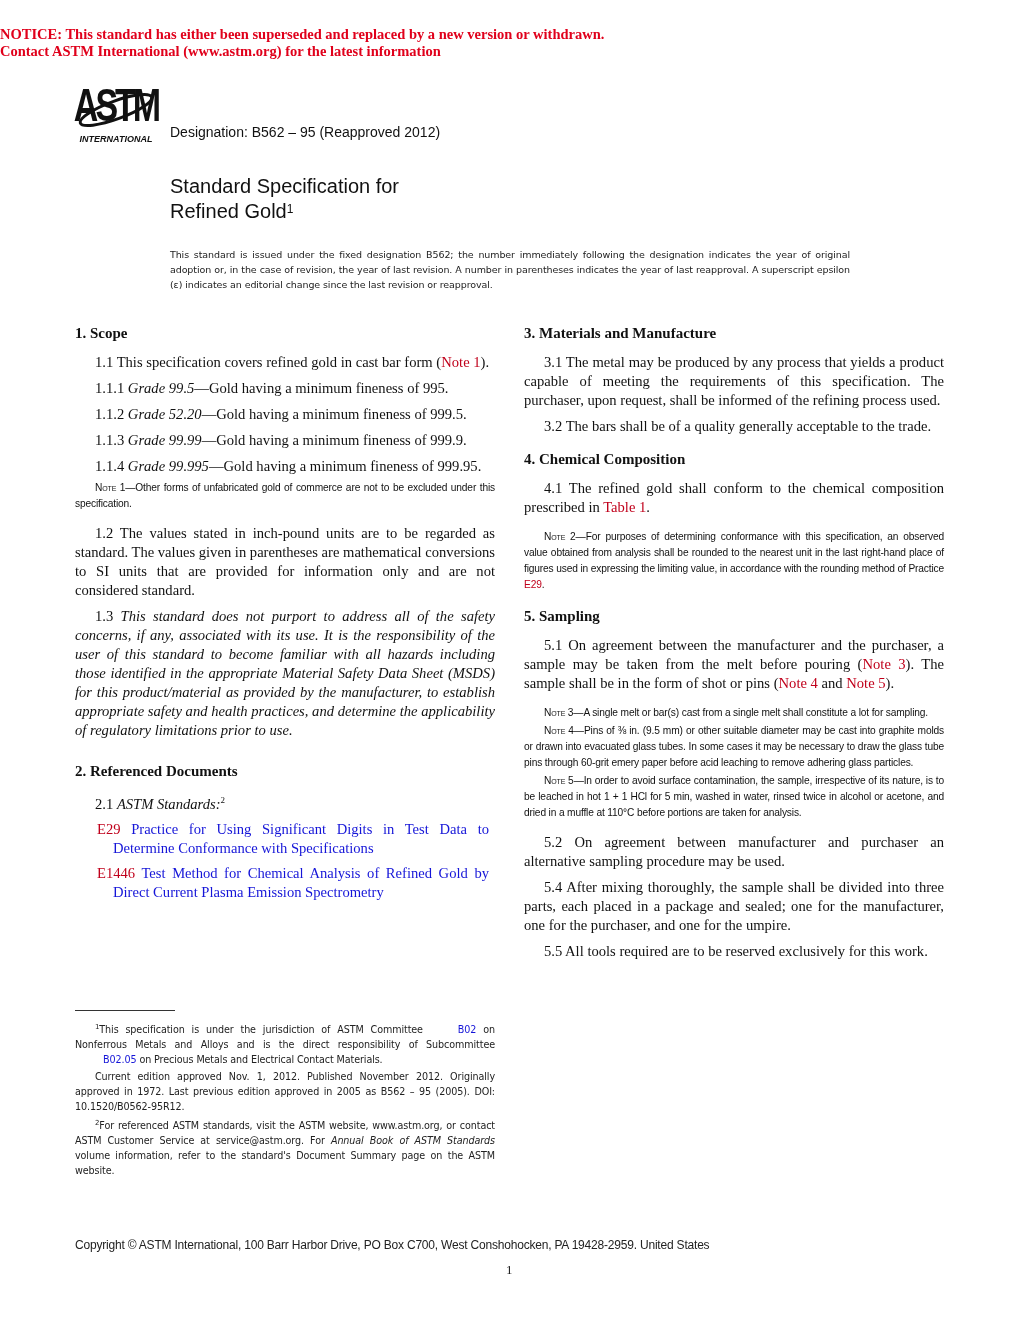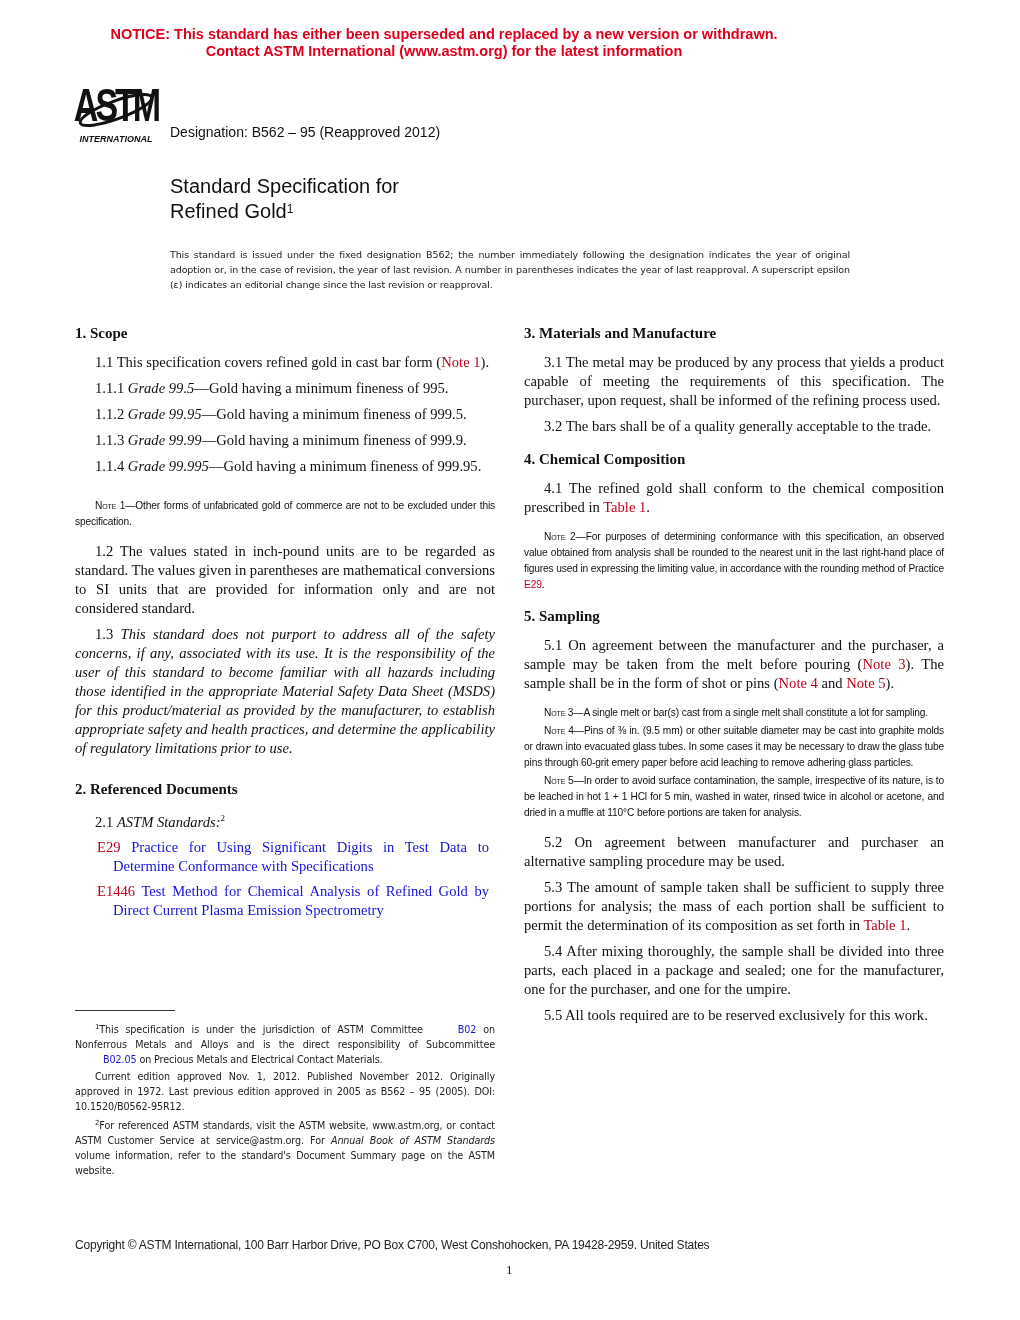--- a/index.html
+++ b/index.html
@@ -1,17 +1,17 @@
 <!DOCTYPE html>
 <html><head>
 <meta charset="utf-8">
 <style>
   html,body{margin:0;padding:0;background:#fff;}
   body{width:1020px;height:1320px;position:relative;overflow:hidden;color:#111;font-family:"Liberation Serif","DejaVu Serif",serif;}
-  .notice{position:absolute;top:26px;left:0;width:888px;text-align:center;color:#e0001b;font-family:Liberation Sans, sans-serif;font-weight:bold;font-size:14.5px;line-height:17px;}
+  .notice{position:absolute;top:26px;left:0;width:888px;color:#e0001b;font-family:Liberation Serif, serif;font-weight:bold;font-size:14.5px;line-height:17px;}
   .logo{position:absolute;left:70px;top:78px;width:92px;height:66px;}
   .designation{position:absolute;left:170px;top:90px;font-family:"Liberation Sans",sans-serif;font-size:14px;color:#111;margin-top:34px;}
   .title{position:absolute;left:170px;top:174px;font-family:"Liberation Sans",sans-serif;font-weight:normal;font-size:20px;line-height:25px;color:#111;}
   .title sup{font-size:12px;vertical-align:top;position:relative;top:-2px;}
   .preamble{position:absolute;left:170px;top:247px;width:680px;font-family:"DejaVu Sans",sans-serif;font-size:9.5px;line-height:15px;text-align:justify;color:#222;letter-spacing:-0.1px;}
   .col{position:absolute;width:420px;font-size:14.6px;line-height:19px;text-align:justify;}
   .col.left{left:75px;top:324px;}
   .col.right{left:524px;top:324px;}
   h2{font-size:15px;font-weight:bold;margin:0 0 10px 0;line-height:19px;}
   p{margin:0 0 7px 0;text-indent:20px;}
@@ -52,23 +52,23 @@
   <div>Standard Specification for</div>
   <div><span>Refined Gold</span><sup>1</sup></div>
 </div>
 
 <div class="preamble">This standard is issued under the fixed designation B562; the number immediately following the designation indicates the year of original adoption or, in the case of revision, the year of last revision. A number in parentheses indicates the year of last reapproval. A superscript epsilon (ε) indicates an editorial change since the last revision or reapproval.</div>
 
 <div class="col left">
   <h2>1.  Scope</h2>
   <p><span>1.1  This specification covers refined gold in cast bar form (</span><span class="red">Note 1</span><span>).</span></p>
   <p><span>1.1.1 </span><i>Grade 99.5</i><span>—Gold having a minimum fineness of 995.</span></p>
-  <p><span>1.1.2 </span><i>Grade 99.95</i><span>—Gold having a minimum fineness of 999.5.</span></p>
+  <p><span>1.1.2 </span><i>Grade 52.20</i><span>—Gold having a minimum fineness of 999.5.</span></p>
   <p><span>1.1.3 </span><i>Grade 99.99</i><span>—Gold having a minimum fineness of 999.9.</span></p>
-  <p style="margin-bottom:22px"><span>1.1.4 </span><i>Grade 99.995</i><span>—Gold having a minimum fineness of 999.95.</span></p>
+  <p style="margin-bottom:4px"><span>1.1.4 </span><i>Grade 99.995</i><span>—Gold having a minimum fineness of 999.95.</span></p>
   <div class="note gap"><span class="sc">Note 1</span><span>—Other forms of unfabricated gold of commerce are not to be excluded under this specification.</span></div>
   <p>1.2  The values stated in inch-pound units are to be regarded as standard. The values given in parentheses are mathematical conversions to SI units that are provided for information only and are not considered standard.</p>
   <p><span>1.3  </span><i>This standard does not purport to address all of the safety concerns, if any, associated with its use. It is the responsibility of the user of this standard to become familiar with all hazards including those identified in the appropriate Material Safety Data Sheet (MSDS) for this product/material as provided by the manufacturer, to establish appropriate safety and health practices, and determine the applicability of regulatory limitations prior to use.</i></p>
 
   <h2 class="sec" style="margin-top:22px">2.  Referenced Documents</h2>
   <p style="margin-bottom:0"><span>2.1  </span><i>ASTM Standards:</i><sup style="font-size:9px">2</sup></p>
   <p class="ref"><span class="code">E29</span><span class="txt"> Practice for Using Significant Digits in Test Data to Determine Conformance with Specifications</span></p>
   <p class="ref"><span class="code">E1446</span><span class="txt"> Test Method for Chemical Analysis of Refined Gold by Direct Current Plasma Emission Spectrometry</span></p>
 </div>
 
@@ -87,19 +87,18 @@
   <h2 class="sec">4.  Chemical Composition</h2>
   <p style="margin-bottom:12px"><span>4.1  The refined gold shall conform to the chemical composition prescribed in </span><span class="red">Table 1</span><span>.</span></p>
   <div class="note gap"><span class="sc">Note 2</span><span>—For purposes of determining conformance with this specification, an observed value obtained from analysis shall be rounded to the nearest unit in the last right-hand place of figures used in expressing the limiting value, in accordance with the rounding method of Practice </span><span class="red">E29</span><span>.</span></div>
 
   <h2 class="sec">5.  Sampling</h2>
   <p style="margin-bottom:12px"><span>5.1  On agreement between the manufacturer and the purchaser, a sample may be taken from the melt before pouring (</span><span class="red">Note 3</span><span>). The sample shall be in the form of shot or pins (</span><span class="red">Note 4</span><span> and </span><span class="red">Note 5</span><span>).</span></p>
   <div class="note"><span class="sc">Note 3</span><span>—A single melt or bar(s) cast from a single melt shall constitute a lot for sampling.</span></div>
   <div class="note"><span class="sc">Note 4</span><span>—Pins of ⅜ in. (9.5 mm) or other suitable diameter may be cast into graphite molds or drawn into evacuated glass tubes. In some cases it may be necessary to draw the glass tube pins through 60-grit emery paper before acid leaching to remove adhering glass particles.</span></div>
   <div class="note gap"><span class="sc">Note 5</span><span>—In order to avoid surface contamination, the sample, irrespective of its nature, is to be leached in hot 1 + 1 HCl for 5 min, washed in water, rinsed twice in alcohol or acetone, and dried in a muffle at 110°C before portions are taken for analysis.</span></div>
   <p>5.2  On agreement between manufacturer and purchaser an alternative sampling procedure may be used.</p>
-  <p><span>5.3  The amount of sample taken shall be sufficient to supply three portions for analysis; the mass of each portion shall be sufficient to permit the determination of its composition as set forth in </span><span class="red">Table 1</span><span>.</span></p>
   <p>5.4  After mixing thoroughly, the sample shall be divided into three parts, each placed in a package and sealed; one for the manufacturer, one for the purchaser, and one for the umpire.</p>
   <p>5.5  All tools required are to be reserved exclusively for this work.</p>
 </div>
 
 <div class="copyright">Copyright © ASTM International, 100 Barr Harbor Drive, PO Box C700, West Conshohocken, PA 19428-2959. United States</div>
 <div class="pagenum">1</div>
 
 </body></html>

